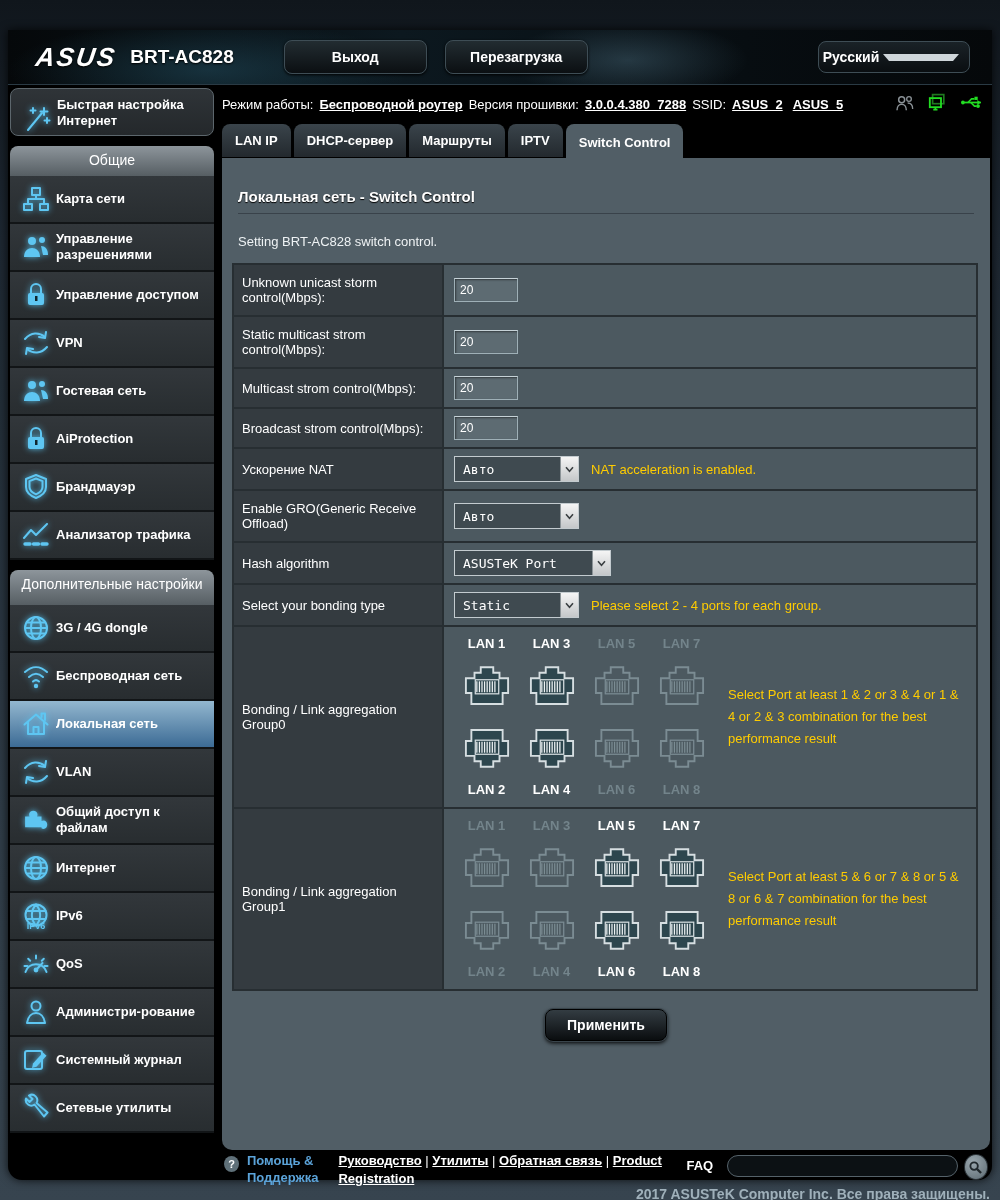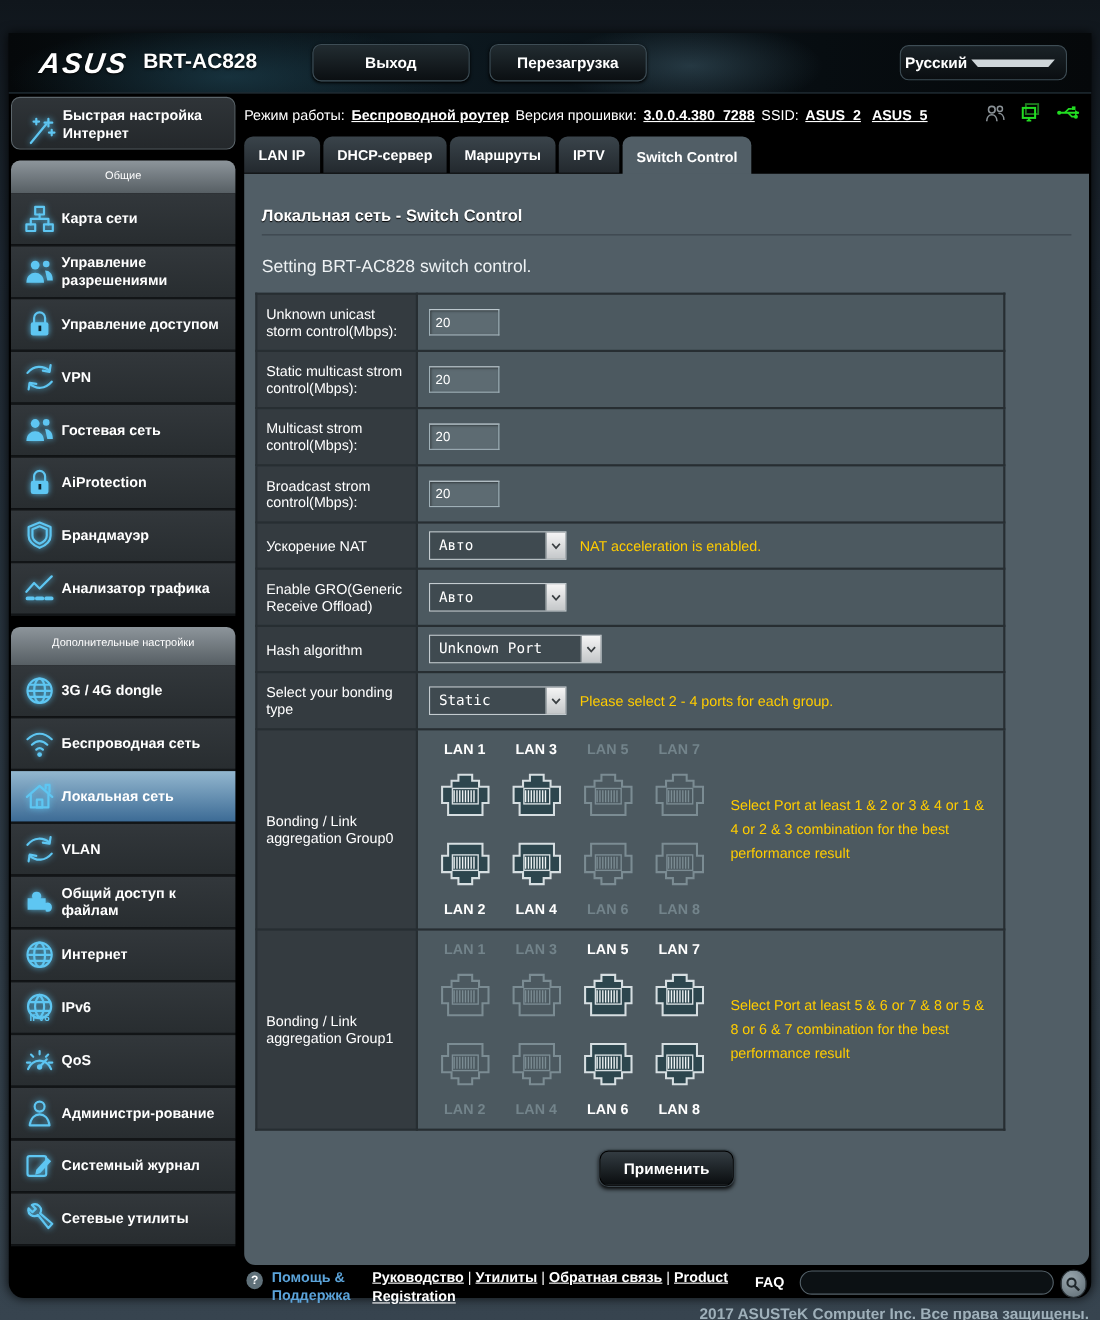--- a/index.html
+++ b/index.html
@@ -34,40 +34,40 @@
         height:46px;display:flex;align-items:flex-end;padding:0 6px;margin-bottom:10px;cursor:pointer;}
   .sideitem{background:linear-gradient(180deg,#32373b,#282d30);border-bottom:2px solid #121517;
         display:flex;align-items:center;min-height:46px;padding:0 6px;cursor:pointer;}
   .sideitem.active{background:linear-gradient(180deg,#93b7cf,#3c6b95);}
   .sideicon{width:40px;min-width:40px;display:flex;justify-content:center;filter:drop-shadow(0 0 3px rgba(90,195,240,.9));}
   .sideicon svg{stroke:#5ec6f2;fill:none;stroke-width:2;stroke-linecap:round;stroke-linejoin:round;}
   .sideicon svg .f{fill:#5ec6f2;stroke:none;}
   .sideicon svg .t{fill:#5ec6f2;stroke:none;font-family:"Liberation Sans",sans-serif;font-weight:bold;}
   .sidelabel{color:#fff;font-weight:bold;font-size:13px;line-height:16px;padding:6px 0;}
   .sidehead{background:linear-gradient(180deg,#8d959b,#565e63);border-radius:8px 8px 0 0;color:#fff;
-        font-size:10px;text-align:center;line-height:19px;padding-top:5px;height:25px;overflow:hidden;margin-top:10px;}
+        font-size:14px;text-align:center;line-height:19px;padding-top:5px;height:25px;overflow:hidden;margin-top:10px;}
   .sidehead.tall{height:30px;}
   
   .infobar{position:absolute;left:222px;top:88px;width:768px;height:32px;display:flex;
         align-items:center;color:#fff;font-size:13px;gap:6px;}
   .infobar b{text-decoration:underline;text-align:right;}
   .inficons{margin-left:auto;display:flex;gap:12px;align-items:center;margin-right:4px;}
   
   .tabs{position:absolute;left:222px;top:124px;width:768px;height:37px;display:flex;
         align-items:flex-start;gap:3px;}
   .tab{background:linear-gradient(180deg,#3a444b,#23292e);color:#fff;font-size:13px;font-weight:bold;
         border-radius:8px 8px 0 0;padding:0 13px;height:33px;display:flex;align-items:center;cursor:pointer;}
   .tab.active{background:#515e66;height:37px;}
   
   .main{position:absolute;left:222px;top:158px;width:768px;height:992px;background:#515e66;
         border-radius:0 0 10px 10px;color:#fff;}
   .pagetitle{font-size:15px;font-weight:bold;margin:30px 16px 0 16px;padding-bottom:8px;
         border-bottom:1px solid #39424a;text-shadow:0 1px 1px #000;}
-  .pagedesc{font-size:16px;margin:20px 16px 14px 16px;color:#eef2f4;}
-  table.form{border-collapse:collapse;margin:8px 0 0 10px;width:682px;
+  .pagedesc{font-size:13px;margin:20px 16px 14px 16px;color:#eef2f4;}
+  table.form{border-collapse:collapse;margin:8px 0 0 10px;width:746px;
         border:2px solid #272e32;}
   table.form td{border:2px solid #272e32;}
   td.lbl{background:#343b40;width:252px;font-size:13px;color:#fff;padding:10px 8px;vertical-align:middle;}
   td.val{background:#4c5960;padding:7px 10px;vertical-align:middle;font-size:13px;}
   .tin{width:52px;height:20px;background:#5d6b72;border:1px solid #9fb0b7;border-top-color:#c6d2d7;
         color:#fff;font-size:12px;font-family:"Liberation Sans",sans-serif;padding:1px 5px;
         box-shadow:inset 1px 1px 2px rgba(0,0,0,.45);}
   .sel{display:inline-flex;align-items:stretch;background:#3f4a50;border:1px solid #c3cbcf;
         height:24px;cursor:pointer;vertical-align:middle;gap:29px;}
   .sel .txt{font-family:"DejaVu Sans Mono",monospace;font-size:13px;color:#fff;display:flex;
@@ -408,21 +408,21 @@
                 <span class="arr">
                   <svg width="9" height="7" viewBox="0 0 10 8">
                     <path d="M1 1.5 L5 6 L9 1.5" fill="none" stroke="#3a3f42" stroke-width="1.8"></path>
                   </svg>
                 </span>
               </span></td>
           </tr>
           <tr>
             <td class="lbl">Hash algorithm</td>
             <td class="val"><span class="sel">
-                <span class="txt">Unknown Port</span>
+                <span class="txt">ASUSTeK Port</span>
                 <span class="arr">
                   <svg width="9" height="7" viewBox="0 0 10 8">
                     <path d="M1 1.5 L5 6 L9 1.5" fill="none" stroke="#3a3f42" stroke-width="1.8"></path>
                   </svg>
                 </span>
               </span></td>
           </tr>
           <tr>
             <td class="lbl">Select your bonding type</td>
             <td class="val"><span class="sel">

